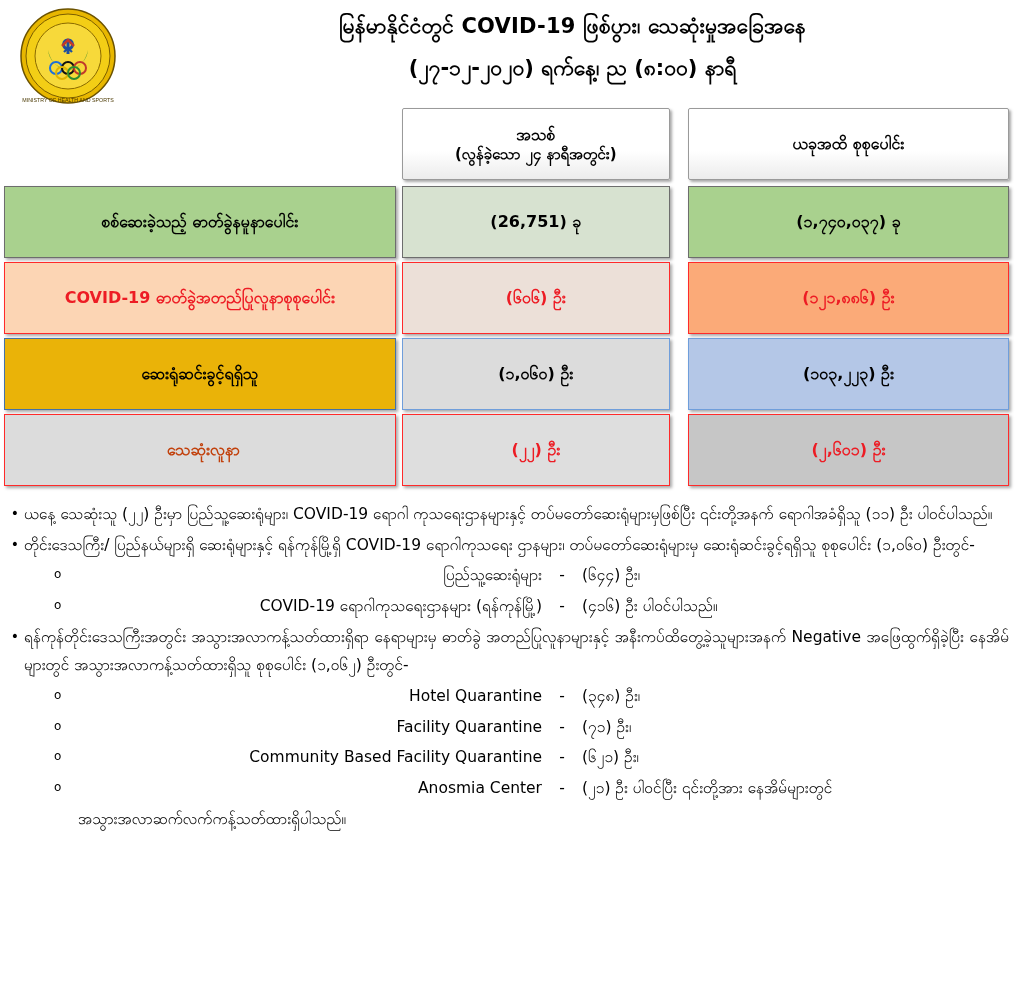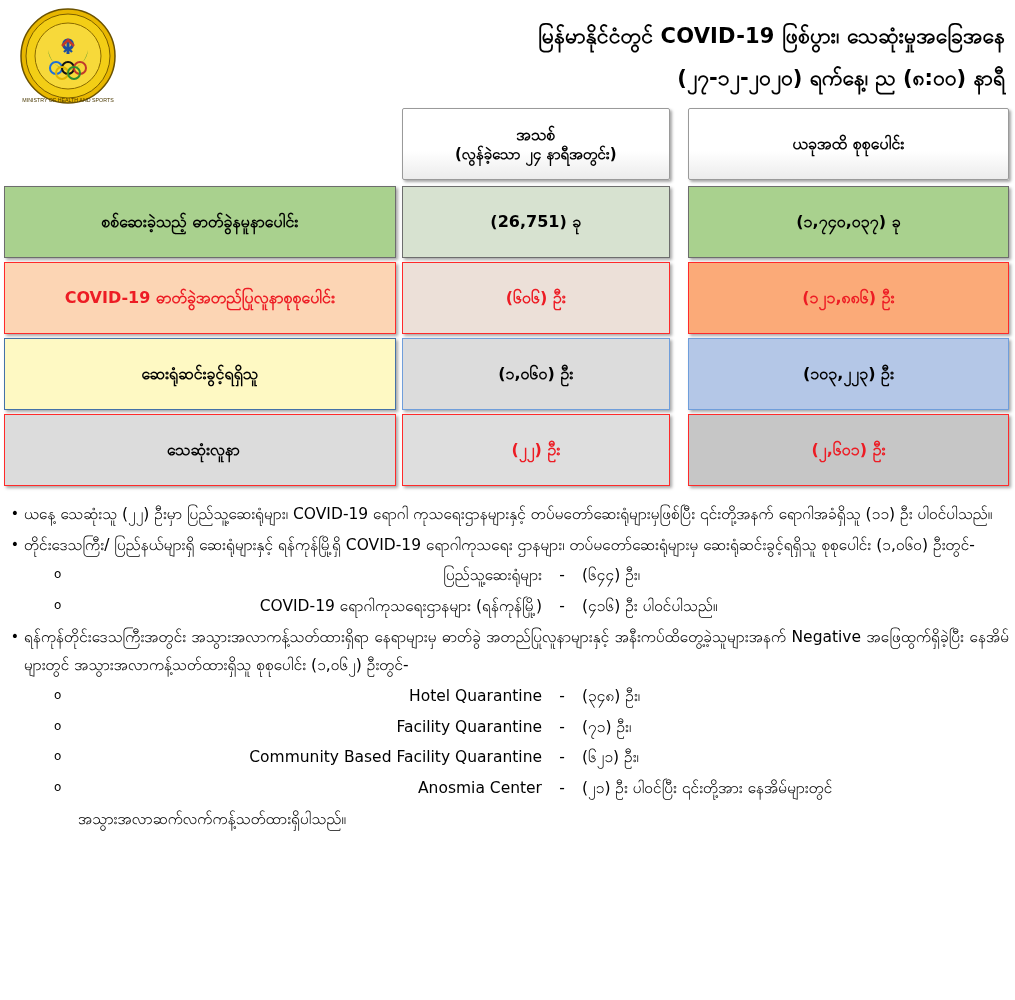--- a/index.html
+++ b/index.html
@@ -13,22 +13,22 @@
   }
   
   .header{
     position:relative;
     height:108px;
   }
   .logo{
     position:absolute;left:18px;top:6px;width:100px;height:100px;
   }
   .title-wrap{
-    position:absolute;left:140px;top:16px;right:10px;
-    text-align:right;
+    position:absolute;left:140px;top:6px;right:10px;
+    text-align:center;
   }
   .title-line1{
     font-size:21px;font-weight:bold;letter-spacing:0.2px;line-height:40px;
     white-space:nowrap;
   }
   .title-line2{
     font-size:21px;font-weight:bold;line-height:44px;white-space:nowrap;
   }
   
   .table{
@@ -64,25 +64,25 @@
 
   
   .r-green .c-label{background:#a9d18e;border:1px solid #6d6d6d;}
   .r-green .c-new{background:#d7e2d0;border:1px solid #6d6d6d;}
   .r-green .c-total{background:#a9d18e;border:1px solid #6d6d6d;}
   
   .r-peach .c-label{background:#fcd5b4;border:1px solid #ff2a2a;color:#ed1c24;}
   .r-peach .c-new{background:#ece0d8;border:1px solid #ff2a2a;color:#ed1c24;}
   .r-peach .c-total{background:#fbaa78;border:1px solid #ff2a2a;color:#ed1c24;}
   
-  .r-blue .c-label{background:#fef9c3;border:1px solid #4472a8;}
+  .r-blue .c-label{background:#eab308;border:1px solid #4472a8;}
   .r-blue .c-new{background:#dcdcdc;border:1px solid #6f9edb;}
   .r-blue .c-total{background:#b4c7e7;border:1px solid #6f9edb;}
   
-  .r-gray .c-label{background:#dcdcdc;border:1px solid #ff2a2a;color:#000000;padding-left:13px;}
+  .r-gray .c-label{background:#dcdcdc;border:1px solid #ff2a2a;color:#c2410c;padding-left:13px;}
   .r-gray .c-new{background:#dedede;border:1px solid #ff2a2a;color:#ed1c24;}
   .r-gray .c-total{background:#c6c6c6;border:1px solid #ff2a2a;color:#ed1c24;}
 
   .rowbox{height:72px;}
 
   
   .notes{
     margin:14px 6px 0 6px;
     font-size:15.5px;
     line-height:1.85;

